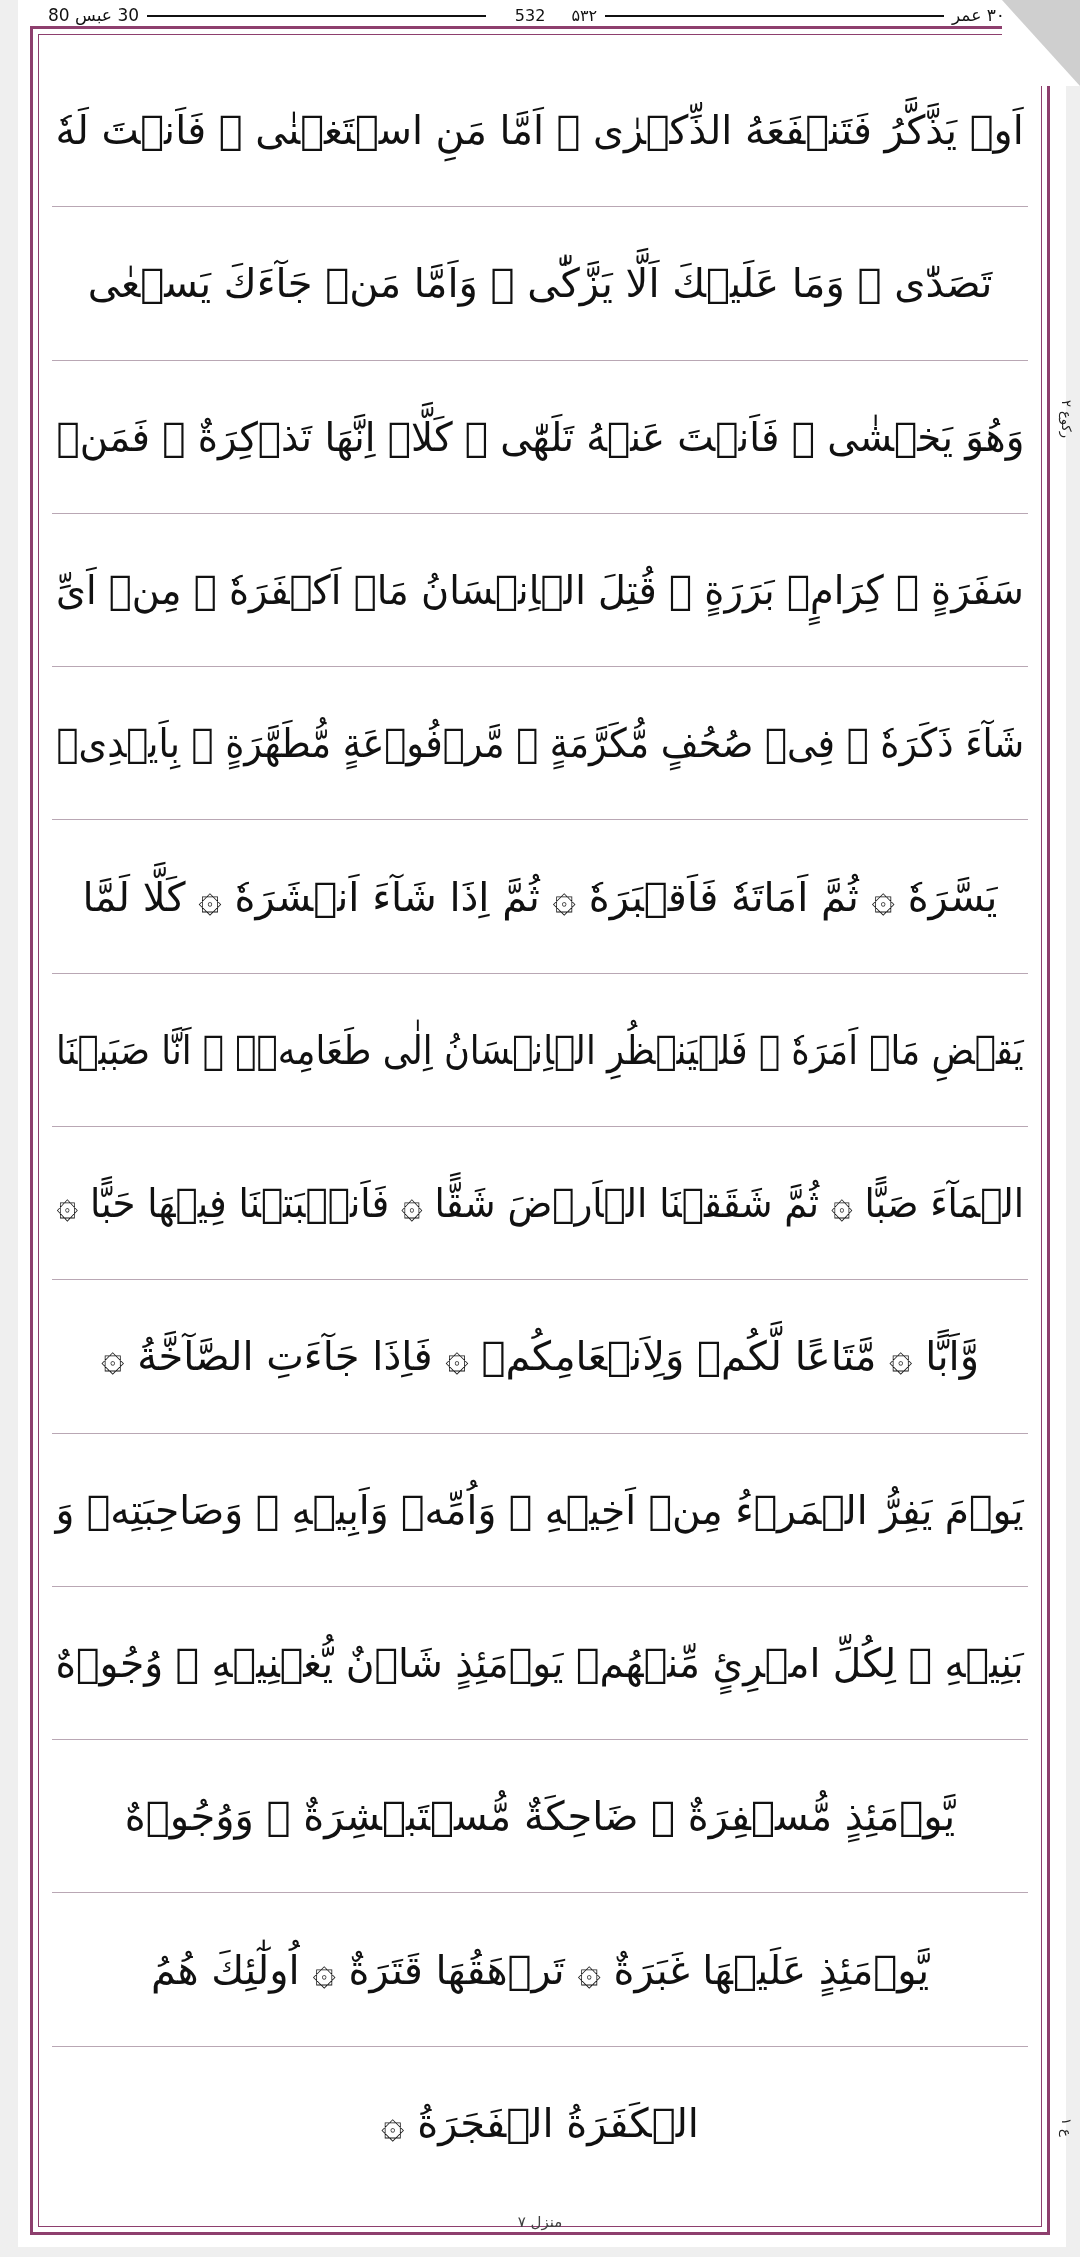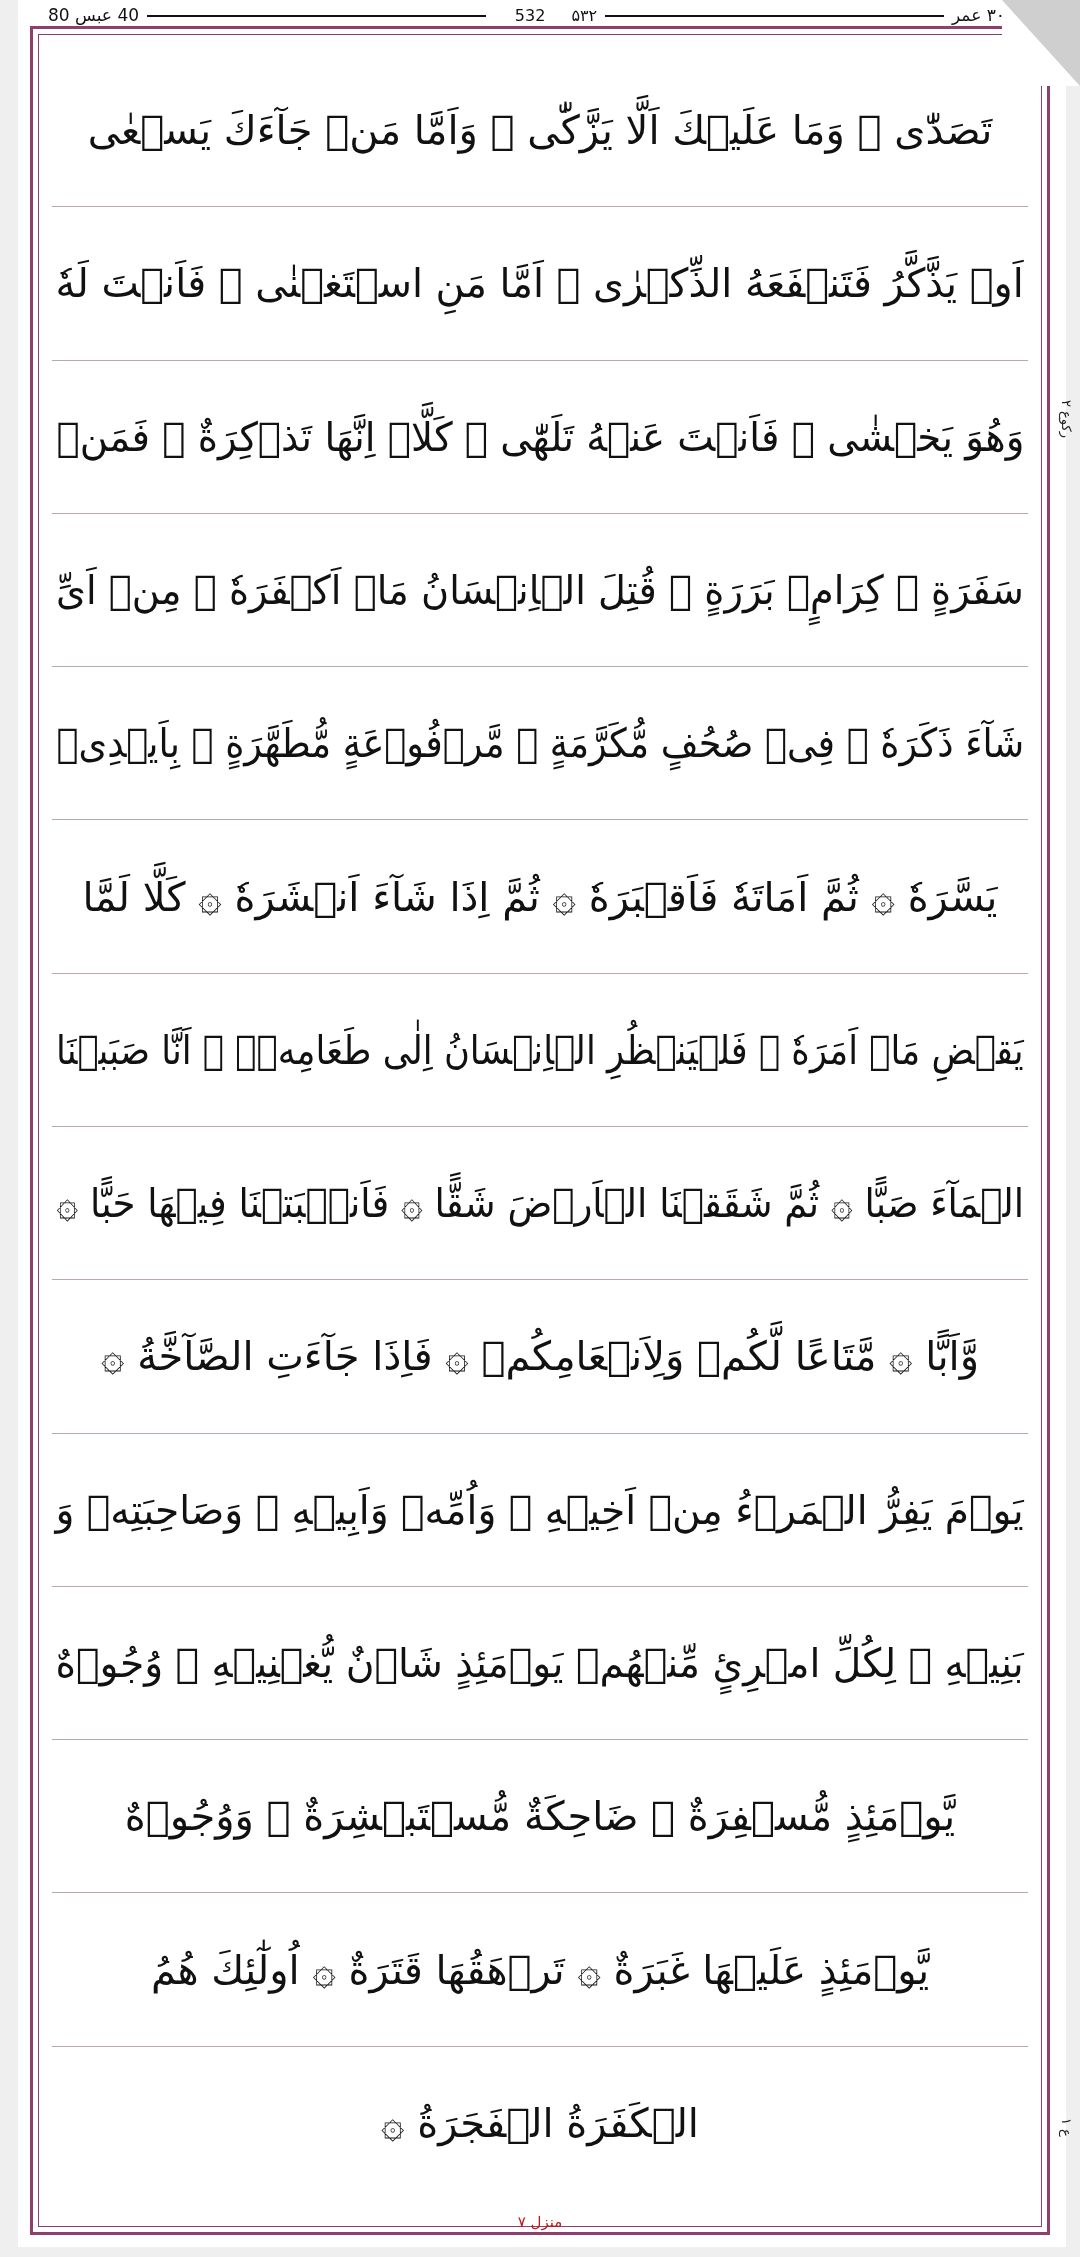--- a/index.html
+++ b/index.html
@@ -123,21 +123,21 @@
   .side-note.top { top: 400px; }
   .side-note.bottom { bottom: 120px; }
   
   .footer {
     position: absolute;
     left: 0;
     right: 0;
     bottom: 26px;
     text-align: center;
     font-size: 15px;
-    color: #b91c1c;
+    color: #404040;
   }
   
   .corner-fold {
     position: absolute;
     right: 0;
     top: 0;
     width: 78px;
     height: 86px;
     background: linear-gradient(225deg, #d9d9d9 0%, #d9d9d9 46%, #ffffff 46%, #ffffff 100%);
   }
@@ -183,37 +183,37 @@
       <span>30</span>
       <span>۳۰ عمر</span>
     </span>
     <span class="rule"></span>
     <span class="page-num">
       <span>۵۳۲</span>
       <span style="margin:0 21px">532</span>
     </span>
     <span class="rule"></span>
     <span>
-      <span>40 عبس</span>
+      <span>30 عبس</span>
       <span>80</span>
     </span>
   </div>
 
   <div class="frame-outer"></div>
   <div class="frame-inner"></div>
 
   <div class="side-note top">رکوع ۲</div>
   <div class="side-note bottom">ع ۱</div>
 
   <div class="lines">
     <div class="qline">
+        <span class="qtext" style="transform: scaleX(0.9908);">اَوۡ يَذَّكَّرُ فَتَنۡفَعَهُ الذِّكۡرٰى ۞ اَمَّا مَنِ اسۡتَغۡنٰى ۞ فَاَنۡتَ لَهٗ</span>
+      </div>
+    <div class="qline">
         <span class="qtext">تَصَدّٰى ۞ وَمَا عَلَيۡكَ اَلَّا يَزَّكّٰى ۞ وَاَمَّا مَنۡ جَآءَكَ يَسۡعٰى</span>
-      </div>
-    <div class="qline">
-        <span class="qtext" style="transform: scaleX(0.9908);">اَوۡ يَذَّكَّرُ فَتَنۡفَعَهُ الذِّكۡرٰى ۞ اَمَّا مَنِ اسۡتَغۡنٰى ۞ فَاَنۡتَ لَهٗ</span>
       </div>
     <div class="qline">
         <span class="qtext" style="transform: scaleX(0.967);">وَهُوَ يَخۡشٰى ۞ فَاَنۡتَ عَنۡهُ تَلَهّٰى ۞ كَلَّاۤ اِنَّهَا تَذۡكِرَةٌ ۞ فَمَنۡ</span>
       </div>
     <div class="qline">
         <span class="qtext" style="transform: scaleX(0.9584);">سَفَرَةٍ ۞ كِرَامٍۭ بَرَرَةٍ ۞ قُتِلَ الۡاِنۡسَانُ مَاۤ اَكۡفَرَهٗ ۞ مِنۡ اَىِّ</span>
       </div>
     <div class="qline">
         <span class="qtext" style="transform: scaleX(0.9158);">شَآءَ ذَكَرَهٗ ۞ فِىۡ صُحُفٍ مُّكَرَّمَةٍ ۞ مَّرۡفُوۡعَةٍ مُّطَهَّرَةٍ ۞ بِاَيۡدِىۡ</span>
       </div>

